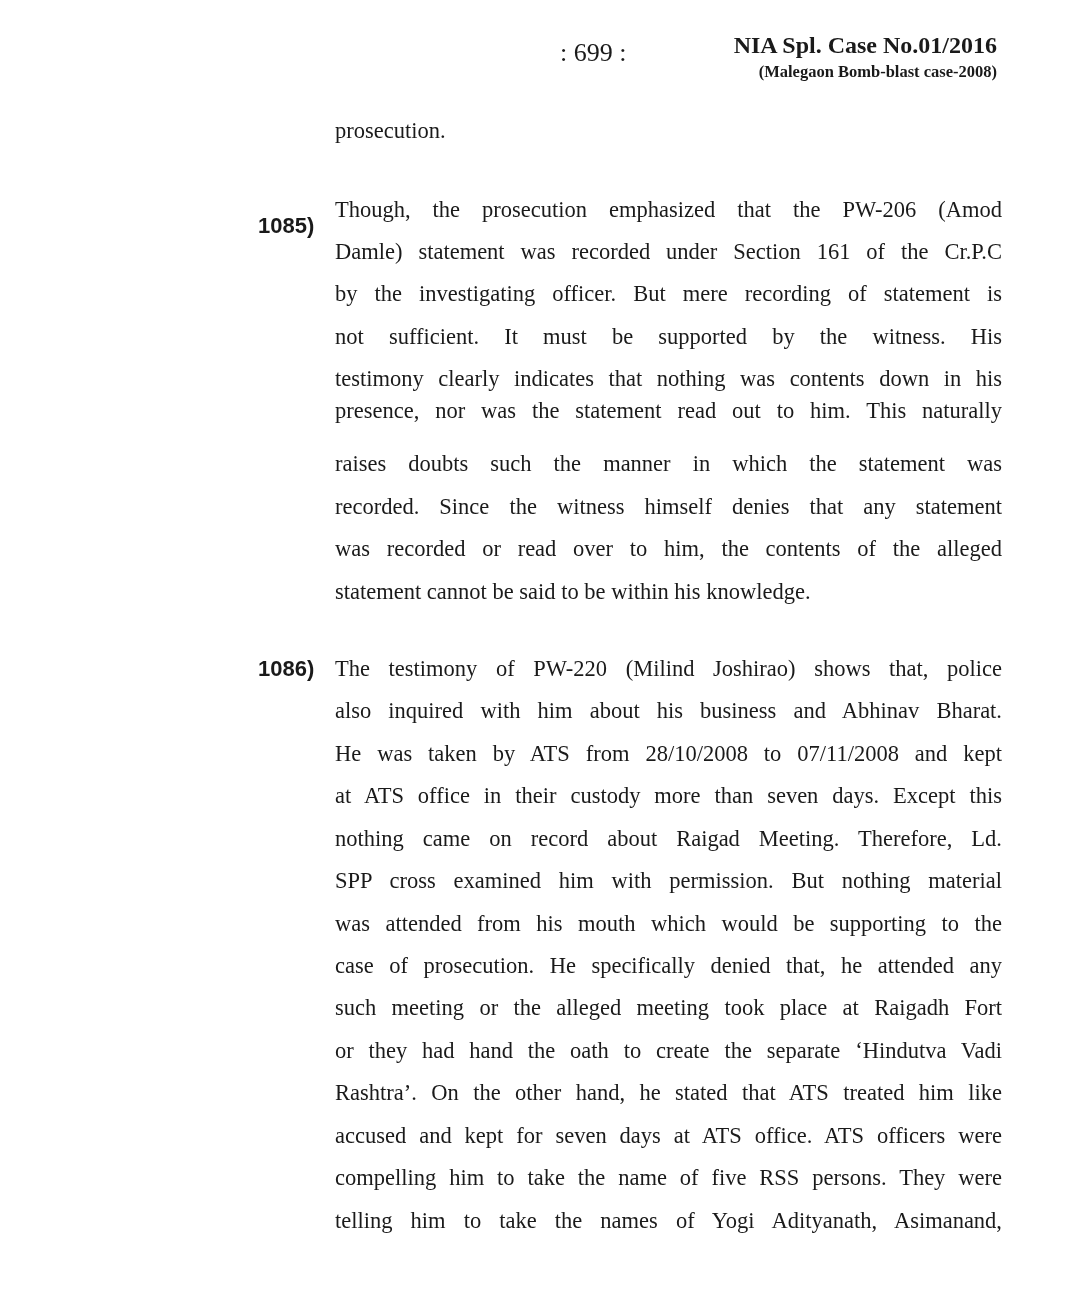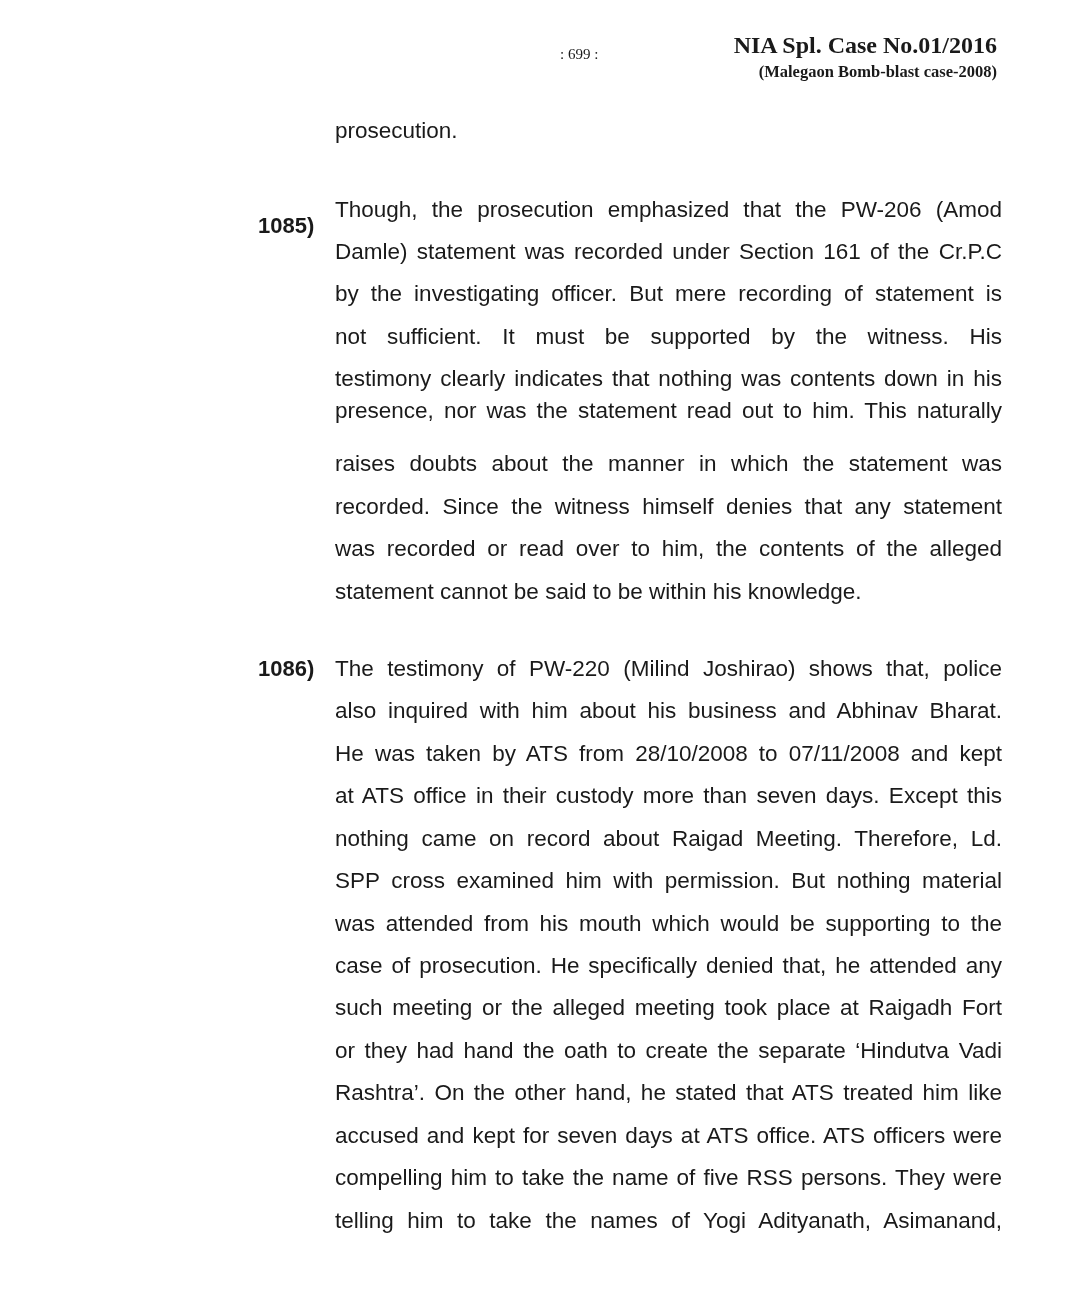--- a/index.html
+++ b/index.html
@@ -1,25 +1,25 @@
 <!DOCTYPE html>
 <html><head>
 <meta charset="utf-8">
 <style>
   html, body { margin: 0; padding: 0; background: #ffffff; }
   body { width: 1080px; height: 1307px; position: relative; overflow: hidden;
          font-family: "DejaVu Serif", "Liberation Serif", serif; color: #1a1a1a; }
-  .page-no { position: absolute; top: 46px; left: 560px; font-size: 15px;
+  .page-no { position: absolute; top: 38px; left: 560px; font-size: 26px;
              font-family: "Liberation Serif", serif; }
   .case-title { position: absolute; top: 32px; right: 83px; font-size: 24px; font-weight: bold;
                 font-family: "Liberation Serif", serif; text-align: right; }
   .case-sub { position: absolute; top: 62px; right: 83px; font-size: 16.5px; font-weight: bold;
               font-family: "Liberation Serif", serif; text-align: center; }
   .line { position: absolute; left: 335px; width: 667px; font-size: 22.5px;
-          font-family: Liberation Sans, sans-serif; white-space: nowrap;
+          font-family: Liberation Serif, serif; white-space: nowrap;
           text-align: justify; text-align-last: justify; line-height: 30px; }
   .line.last { text-align-last: left; }
   .para-no { position: absolute; left: 258px; font-size: 22px; font-weight: bold;
              font-family: "Liberation Sans", sans-serif; line-height: 30px; }
 </style>
 </head>
 <body>
 
 <div>
   <div class="page-no">: 699 :</div>
@@ -32,21 +32,21 @@
 </div>
 
 <div>
   <div class="para-no" style="top:211px">1085)</div>
   <div class="line" style="top:195px">Though, the prosecution emphasized that the PW-206 (Amod</div>
   <div class="line" style="top:237px">Damle) statement was recorded under Section 161 of the Cr.P.C</div>
   <div class="line" style="top:279px">by the investigating officer.  But mere recording of statement is</div>
   <div class="line" style="top:322px">not sufficient. It must be supported by the witness. His</div>
   <div class="line" style="top:364px">testimony clearly indicates that nothing was contents down in his</div>
   <div class="line" style="top:396px">presence, nor was the statement read out to him. This naturally</div>
-  <div class="line" style="top:449px">raises doubts about the manner in which the statement was</div>
+  <div class="line" style="top:449px">raises doubts such the manner in which the statement was</div>
   <div class="line" style="top:492px">recorded. Since the witness himself denies that any statement</div>
   <div class="line" style="top:534px">was recorded or read over to him, the contents of the alleged</div>
   <div class="line last" style="top:577px">statement cannot be said to be within his knowledge.</div>
 </div>
 
 <div>
   <div class="para-no" style="top:654px">1086)</div>
   <div class="line" style="top:654px">The testimony of PW-220 (Milind Joshirao) shows that, police</div>
   <div class="line" style="top:696px">also inquired with him about his business and Abhinav Bharat.</div>
   <div class="line" style="top:739px">He was taken by ATS from 28/10/2008 to 07/11/2008 and kept</div>

